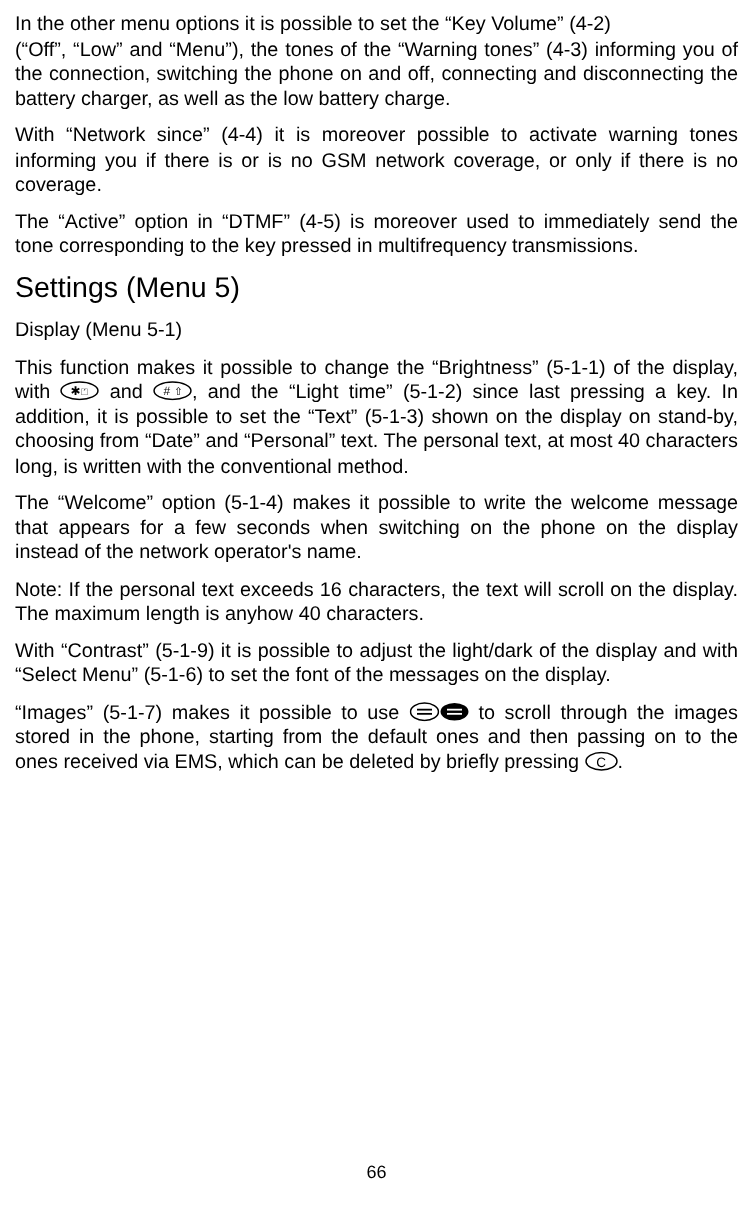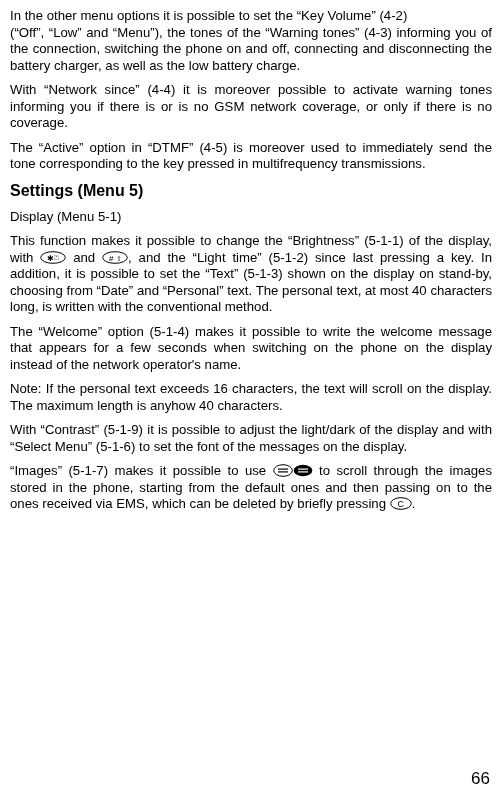--- a/index.html
+++ b/index.html
@@ -9,34 +9,34 @@
     font-size:13.2px;
     line-height:1.25;
     color:#000;
     background:#fff;
     box-sizing:border-box;
     padding:8px 10px 0 10px;
     position:relative;
   }
   p{margin:0 0 8px 0}
   .just{text-align:justify}
-  h2{font-size:16px;font-weight:bold;margin:6px 0 8px 0}
+  h2{font-size:19px;font-weight:normal;margin:6px 0 8px 0}
   .b{font-weight:normal}
   .icon{
     display:inline-block;
     vertical-align:middle;
     line-height:0;
     position:relative;
     top:-1px;
   }
   .pagefoot{
     position:absolute;
-    bottom:20px;left:0;right:12px;
-    text-align:right;
-    font-size:17px;
+    bottom:20px;left:0;right:0;
+    text-align:center;
+    font-size:12px;
   }
 </style>
 </head>
 <body>
 
 <p class="just">
   <span>In the other menu options it is possible to set the “</span><span class="b">Key Volume</span><span>” (4-2)</span><br>
   <span>(“</span><span class="b">Off</span><span>”, “</span><span class="b">Low</span><span>” and “</span><span class="b">Menu</span><span>”), the tones of the “</span><span class="b">Warning tones</span><span>” (4-3) informing you of the connection, switching the phone on and off, connecting and disconnecting the battery charger, as well as the low battery charge.</span>
 </p>
 

